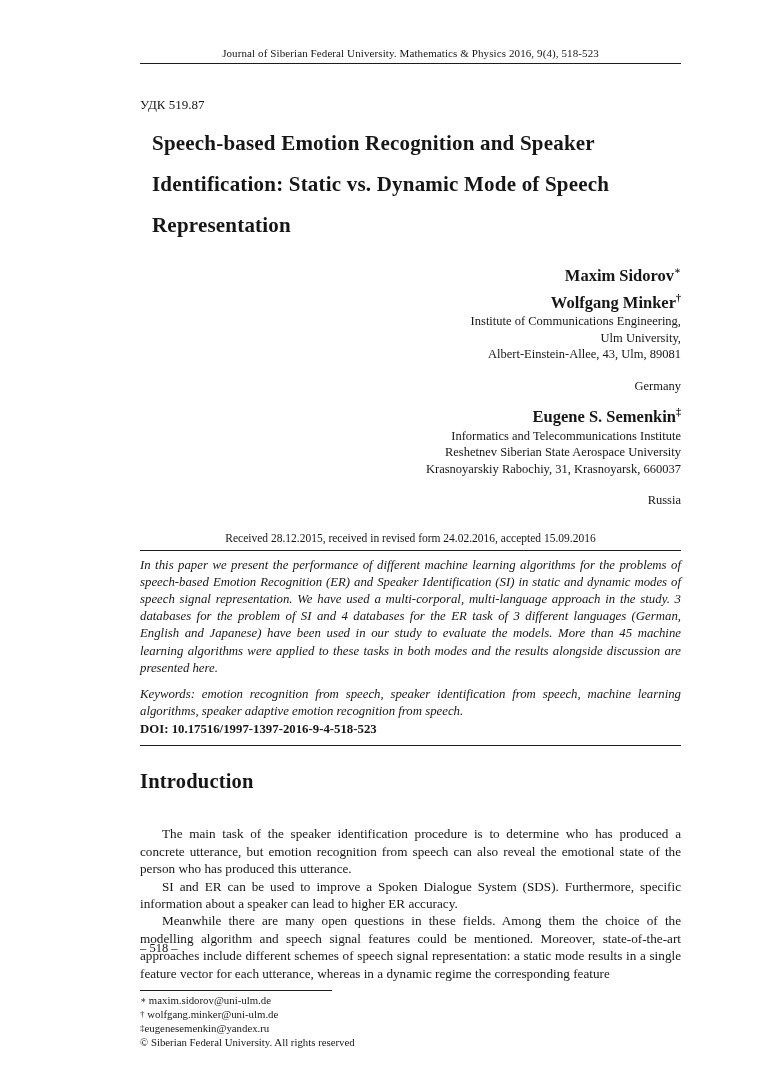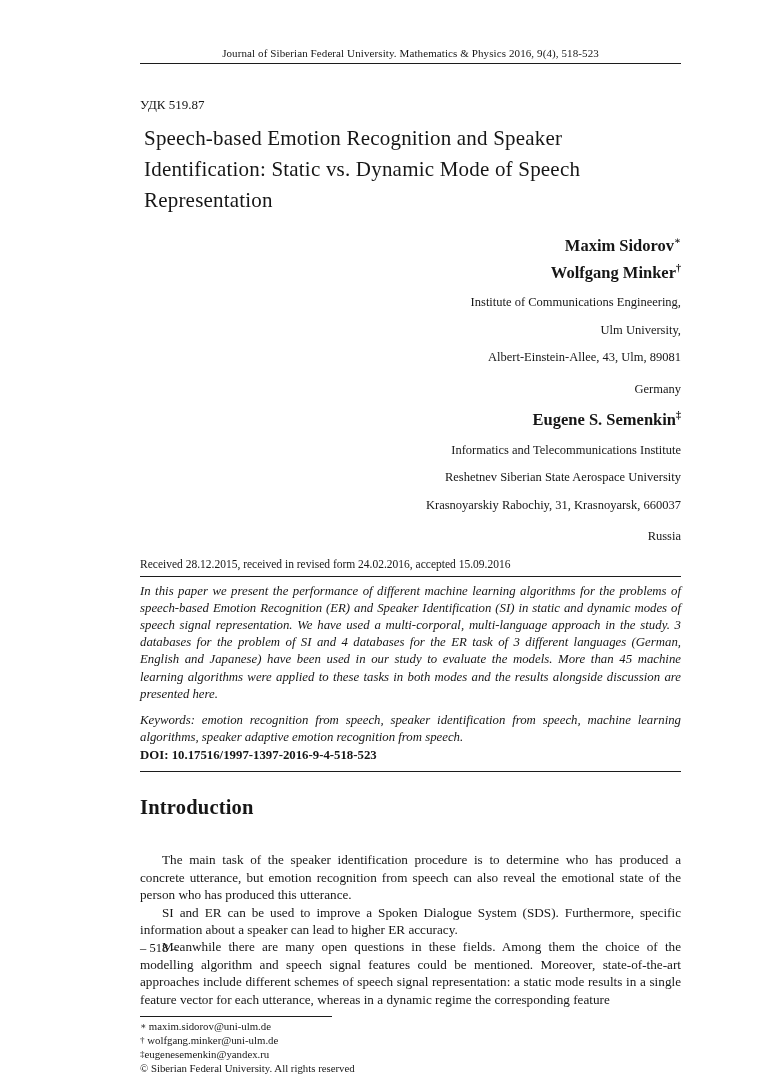--- a/index.html
+++ b/index.html
@@ -27,47 +27,47 @@
     border-top: 1.2px solid #1c1c1c;
     margin: 0;
   }
   .rule.header-rule { margin-top: 4px; }
 
   .udk {
     margin-top: 33px;
     font-size: 13px;
   }
   .paper-title {
-    margin: 10px 0 0 4px;
+    margin: 10px 0 0 12px;
     font-size: 21px;
-    font-weight: normal;
-    line-height: 31px;
+    font-weight: bold;
+    line-height: 41px;
     letter-spacing: 0.2px;
   }
 
   .authors-block {
     margin-top: 14px;
     text-align: right;
   }
   .author-name {
     font-size: 16.5px;
     font-weight: bold;
     line-height: 22px;
   }
   .author-name sup { font-size: 10px; font-weight: bold; }
   .affil-line {
     font-size: 12.5px;
     line-height: 16.5px;
-    margin-top: 11px;
   }
   .affil-gap { margin-top: 15px; }
   .author-name.second-group { margin-top: 7px; }
 
   .received-line {
-    margin-top: 13px;
+    margin-top: 23px;
+    text-align: center;
     font-size: 11.5px;
   }
   .rule.abstract-rule-top { margin-top: 6px; }
 
   .abstract {
     margin-top: 6px;
     font-style: italic;
     font-size: 12.8px;
     line-height: 17.2px;
     text-align: justify;

